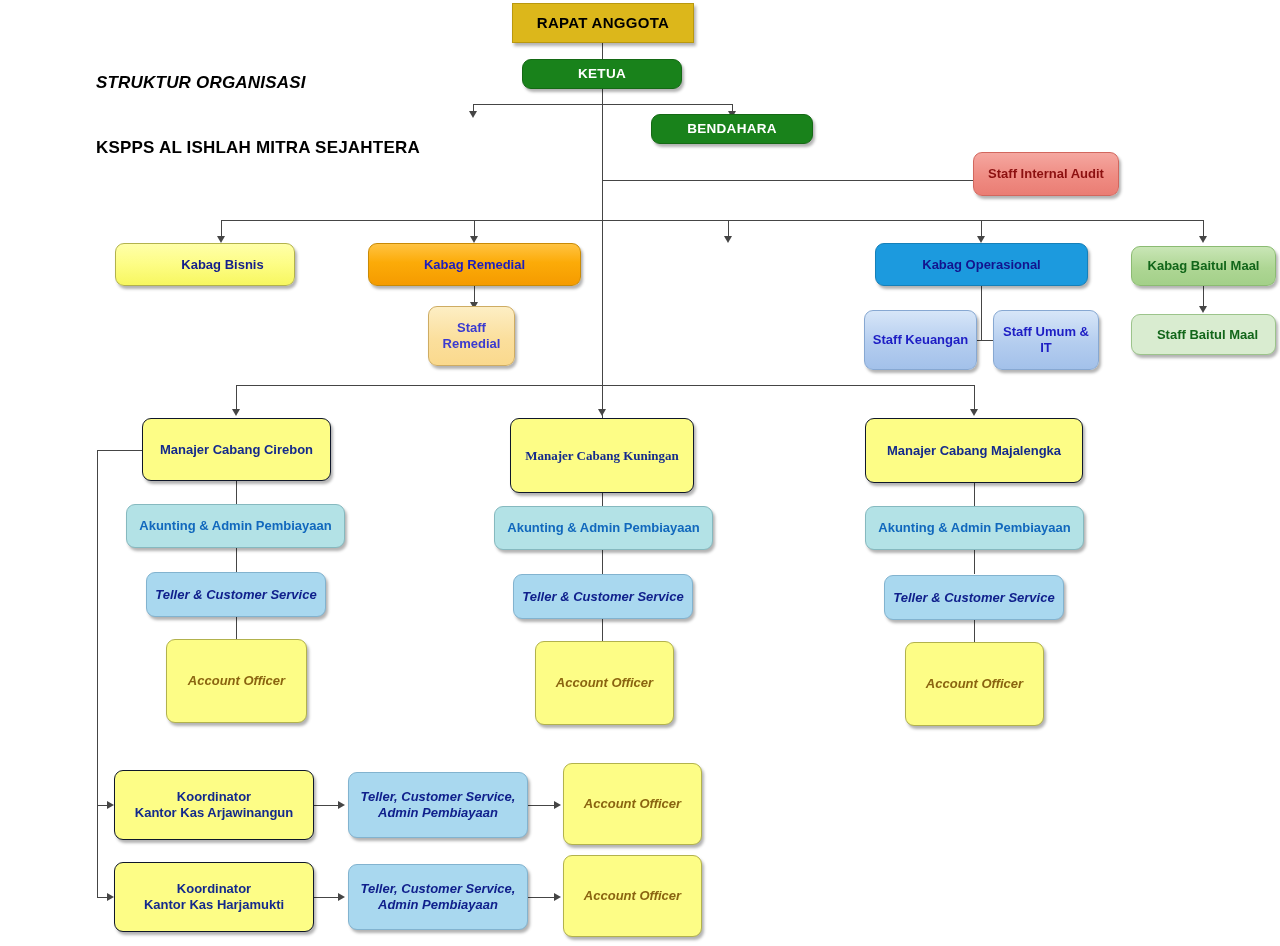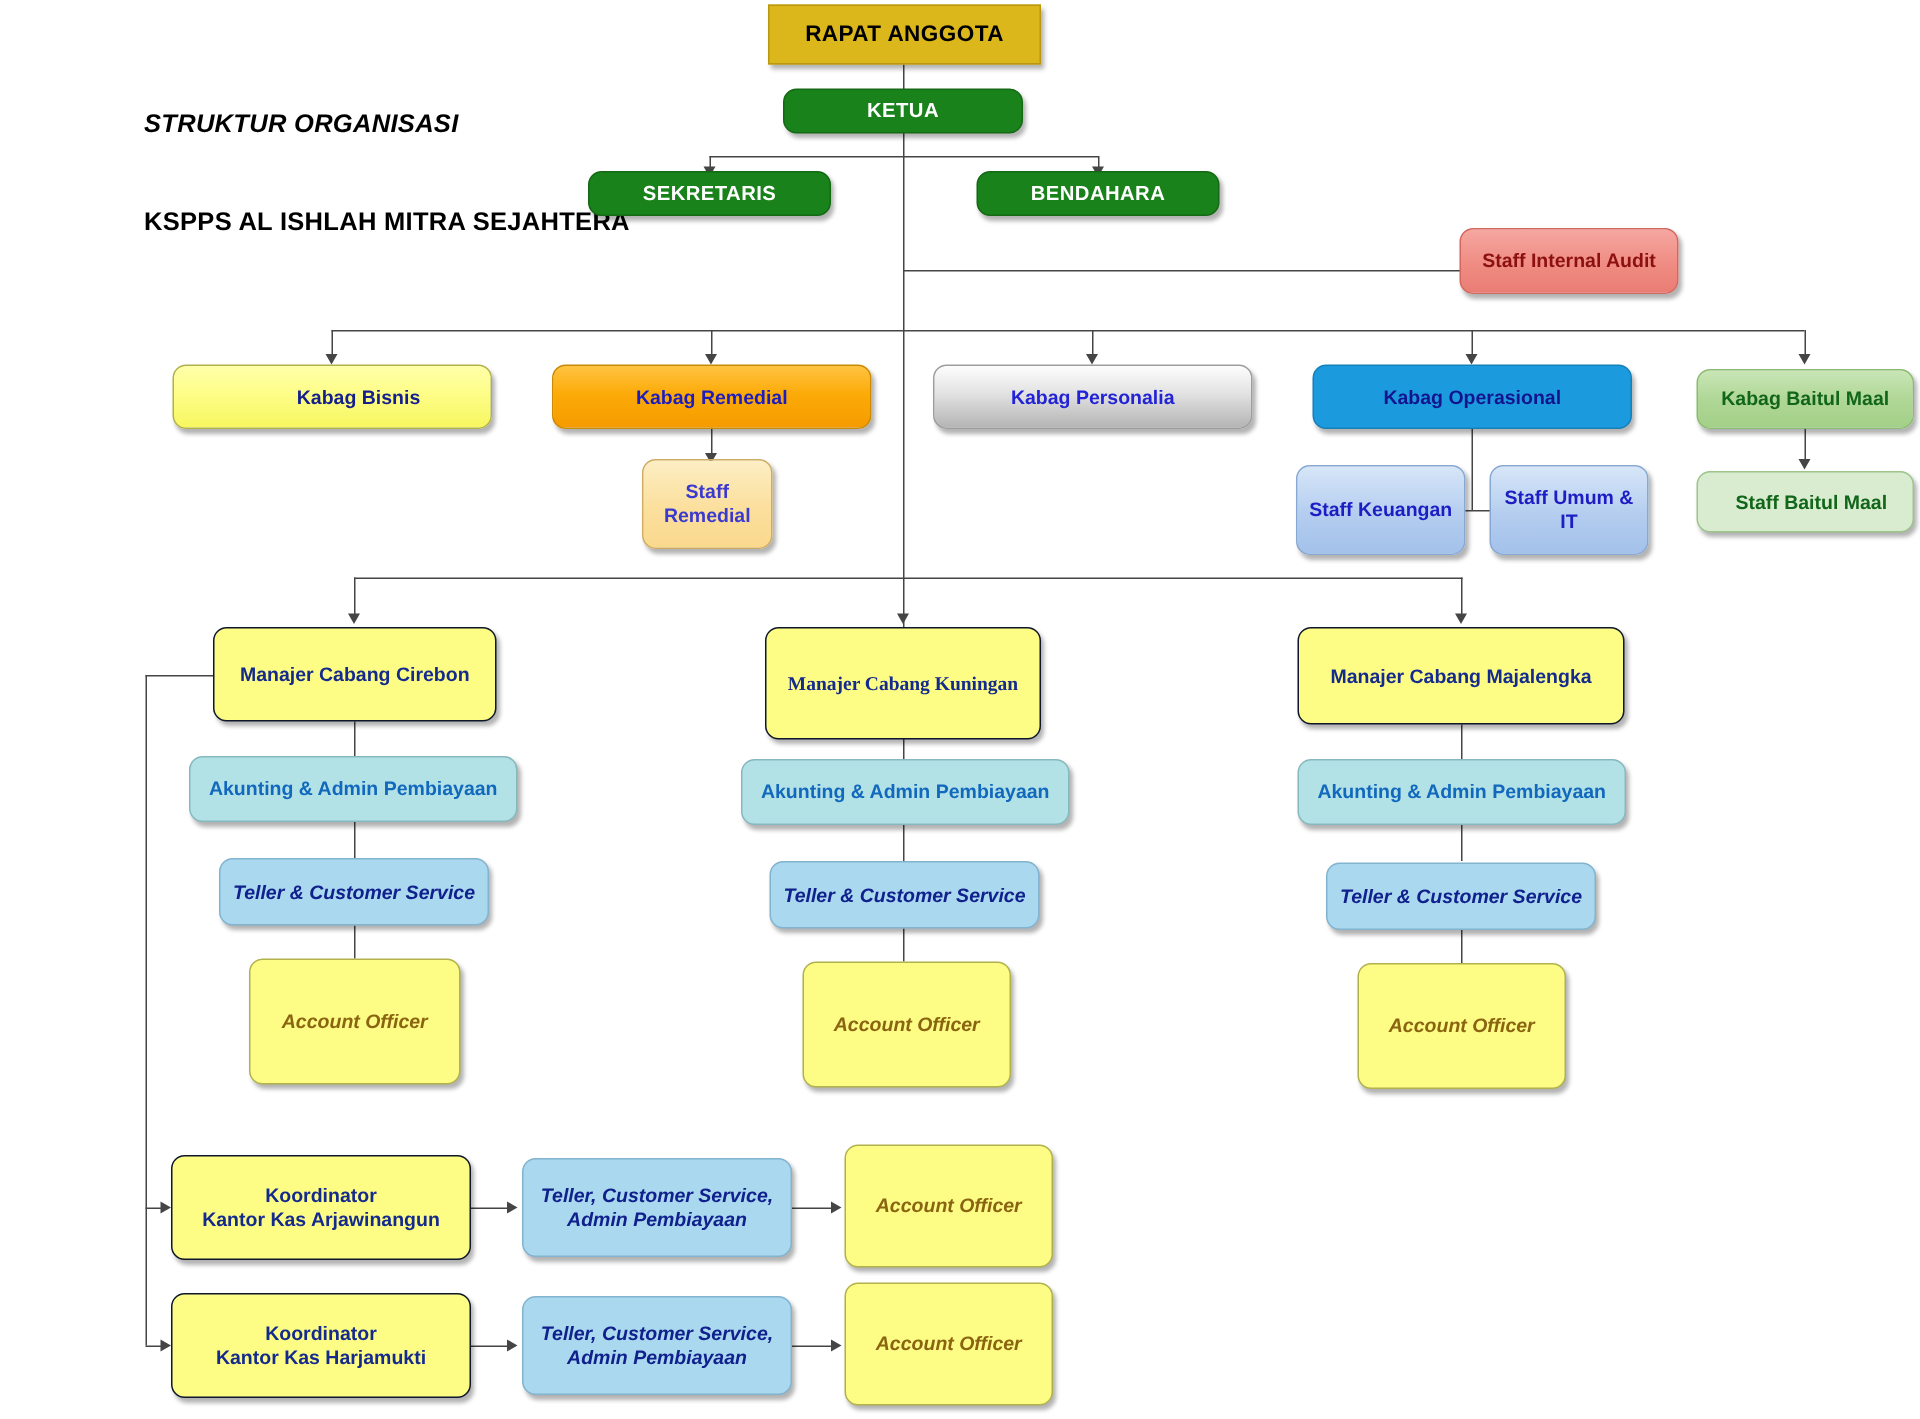--- a/index.html
+++ b/index.html
@@ -239,47 +239,41 @@
   <div class="arrow-r" style="left:554px; top:893px;"></div>
 
   <div class="node t-gold" style="left:512px; top:3px; width:182px; height:40px;">
     <span>RAPAT ANGGOTA</span>
   </div>
 
   <div class="node t-green" style="left:522px; top:59px; width:160px; height:30px;">
     <span>KETUA</span>
   </div>
 
-  <div class="node t-green" style="left:392px; top:114px; width:162px; height:30px;">
-    <span>SEKRETARIS</span>
-  </div>
 
   <div class="node t-green" style="left:651px; top:114px; width:162px; height:30px;">
     <span>BENDAHARA</span>
   </div>
 
   <div class="node t-red" style="left:973px; top:152px; width:146px; height:44px;">
     <span>Staff Internal Audit</span>
   </div>
 
-  <div class="node t-yellow" style="left:115px; top:243px; width:213px; height:43px;padding-left:40px;">
+  <div class="node t-yellow" style="left:115px; top:243px; width:180px; height:43px;padding-left:40px;">
     <span>Kabag Bisnis</span>
   </div>
 
   <div class="node t-orange" style="left:368px; top:243px; width:213px; height:43px;">
     <span>Kabag Remedial</span>
   </div>
 
   <div class="node t-softyellow" style="left:428px; top:306px; width:87px; height:60px;">
     <span>Staff Remedial</span>
   </div>
 
-  <div class="node t-gray" style="left:622px; top:243px; width:213px; height:43px;">
-    <span>Kabag Personalia</span>
-  </div>
 
   <div class="node t-blue" style="left:875px; top:243px; width:213px; height:43px;">
     <span>Kabag Operasional</span>
   </div>
 
   <div class="node t-periwinkle" style="left:864px; top:310px; width:113px; height:60px;">
     <span>Staff Keuangan</span>
   </div>
 
   <div class="node t-periwinkle" style="left:993px; top:310px; width:106px; height:60px;">

